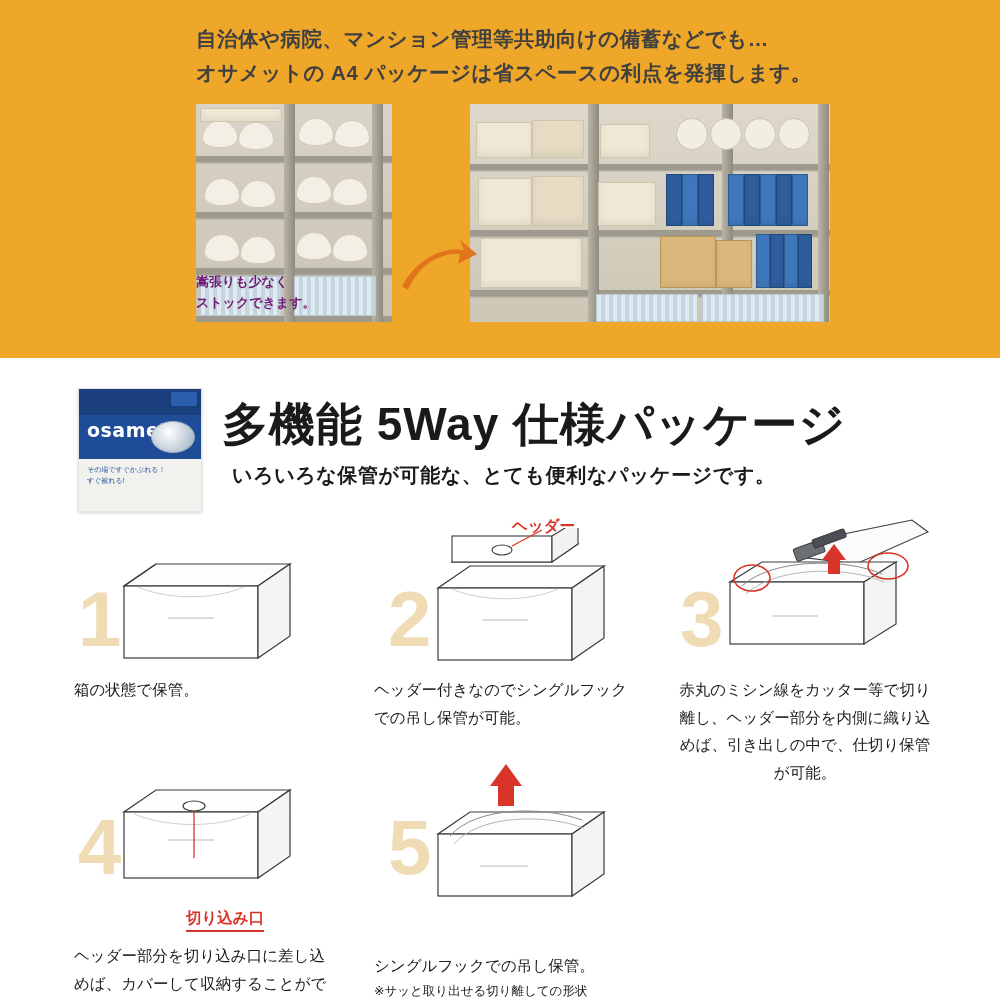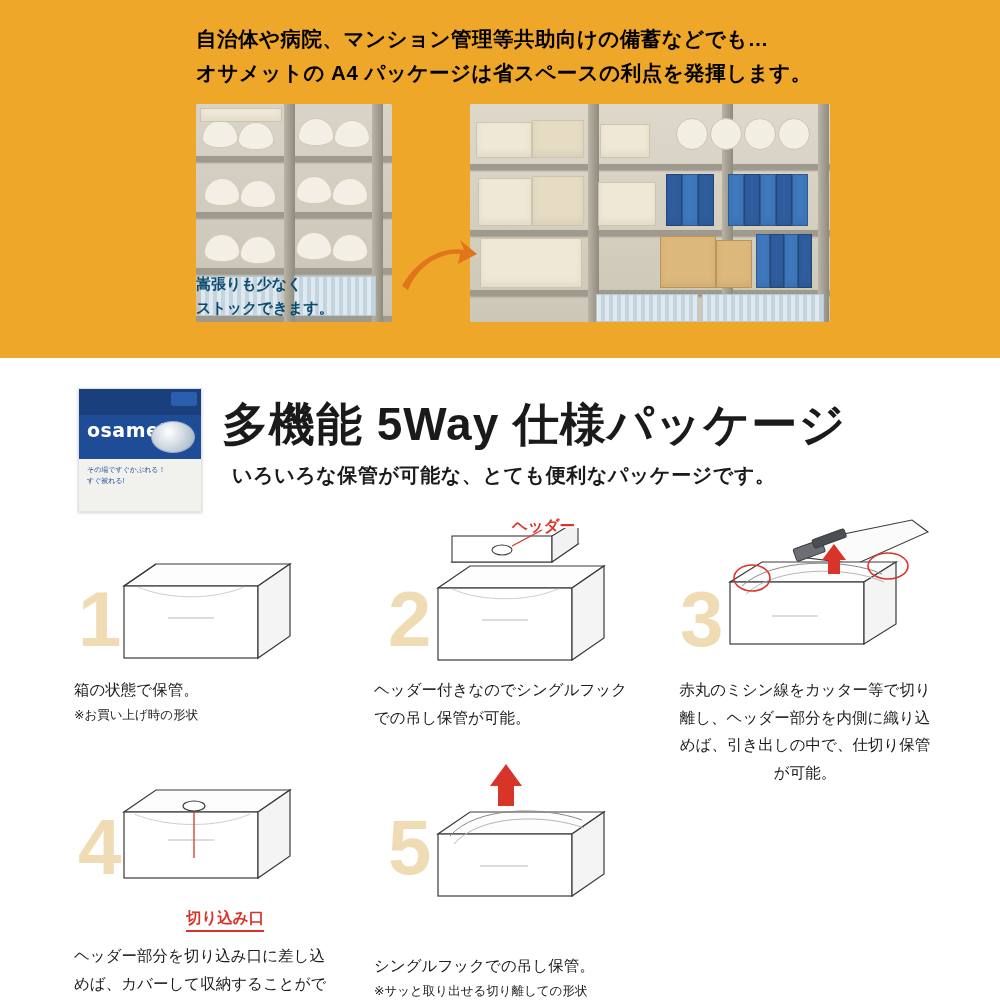--- a/index.html
+++ b/index.html
@@ -10,21 +10,21 @@
     overflow:hidden;
     position:relative;
   }
   
   #top-panel{
     position:absolute;left:0;top:0;width:1000px;height:358px;
     background:#efa72a;
   }
   .top-head{
     position:absolute;left:196px;top:22px;width:680px;
-    color:#000000;font-size:20.5px;line-height:1.68;letter-spacing:.5px;
+    color:#404040;font-size:20.5px;line-height:1.68;letter-spacing:.5px;
     font-weight:700;
     text-shadow:0 0 1px rgba(0,0,0,.05);
   }
   .top-head .l2{display:block;}
   
   .photo{position:absolute;border-radius:2px;overflow:hidden;background:#cfc9be;}
   #photo-before{left:196px;top:104px;width:196px;height:218px;}
   #photo-after{left:470px;top:104px;width:360px;height:218px;}
   .shelf-wrap{position:absolute;inset:0;}
   
@@ -37,21 +37,21 @@
   .box.blue{background:#2f5d9e;border-color:#21467a;}
   .box.blue2{background:#3f78bd;border-color:#2c5a92;}
   .hat{position:absolute;background:#f4efe4;border:1px solid #d2cab8;border-radius:50% 50% 42% 42%/66% 66% 34% 34%;}
   .roll{position:absolute;background:#f3eee2;border:1px solid #ccc4b2;border-radius:50%;}
   .stripe{position:absolute;background:repeating-linear-gradient(90deg,#dfe9ef 0 4px,#c3d4de 4px 8px);border:1px solid #b9c8d2;}
   .arrow-big{
     position:absolute;left:398px;top:236px;width:80px;height:58px;
   }
   .cap-left{
     position:absolute;left:196px;top:272px;width:210px;
-    color:#0c4a6e;font-size:15px;line-height:1.6;font-weight:700;
+    color:#701a75;font-size:13px;line-height:1.6;font-weight:700;
   }
   
   #bottom-panel{position:absolute;left:0;top:358px;width:1000px;height:642px;background:#fff;}
   #pkg-photo{
     position:absolute;left:78px;top:30px;width:122px;height:122px;
     background:#ffffff;border:1px solid #e3e3e3;
     box-shadow:0 1px 3px rgba(0,0,0,.18);
     overflow:hidden;
   }
   #pkg-photo .pk-top{position:absolute;left:0;top:0;right:0;height:26px;background:#1b3f7d;}
@@ -222,21 +222,20 @@
       <polygon points="6,30 140,30 172,8 38,8" fill="#fdfdfd" stroke="#3a3a3a" stroke-width="1.2"></polygon>
       <rect x="6" y="30" width="134" height="72" fill="#ffffff" stroke="#3a3a3a" stroke-width="1.2"></rect>
       <polygon points="140,30 172,8 172,80 140,102" fill="#f4f4f4" stroke="#3a3a3a" stroke-width="1.2"></polygon>
       <path d="M38 8 L6 30" stroke="#3a3a3a" stroke-width="1.2" fill="none"></path>
       <path d="M20 31 C 50 44, 96 44, 126 31" stroke="#cfcfcf" stroke-width="1" fill="none"></path>
       <line x1="50" y1="62" x2="96" y2="62" stroke="#b9b9b9" stroke-width="1.2"></line>
     </svg>
   </div>
   <div class="step-cap" style="left:74px;top:318px;width:250px;">
     <span>箱の状態で保管。</span>
-    <span class="small">※お買い上げ時の形状</span>
   </div>
 
   <div class="step-num" style="left:388px;top:222px;">2</div>
   <div class="header-label" style="left:512px;top:158px;">ヘッダー</div>
   <div class="illus" style="left:432px;top:170px;">
     <svg width="186" height="140" viewBox="0 0 186 140">
 
       <polygon points="20,34 120,34 146,16 46,16" fill="#fcfcfc" stroke="#3a3a3a" stroke-width="1.1"></polygon>
       <rect x="20" y="8" width="100" height="26" fill="#ffffff" stroke="#3a3a3a" stroke-width="1.1"></rect>
       <polygon points="120,8 146,-8 146,16 120,34" fill="#f2f2f2" stroke="#3a3a3a" stroke-width="1.1"></polygon>

